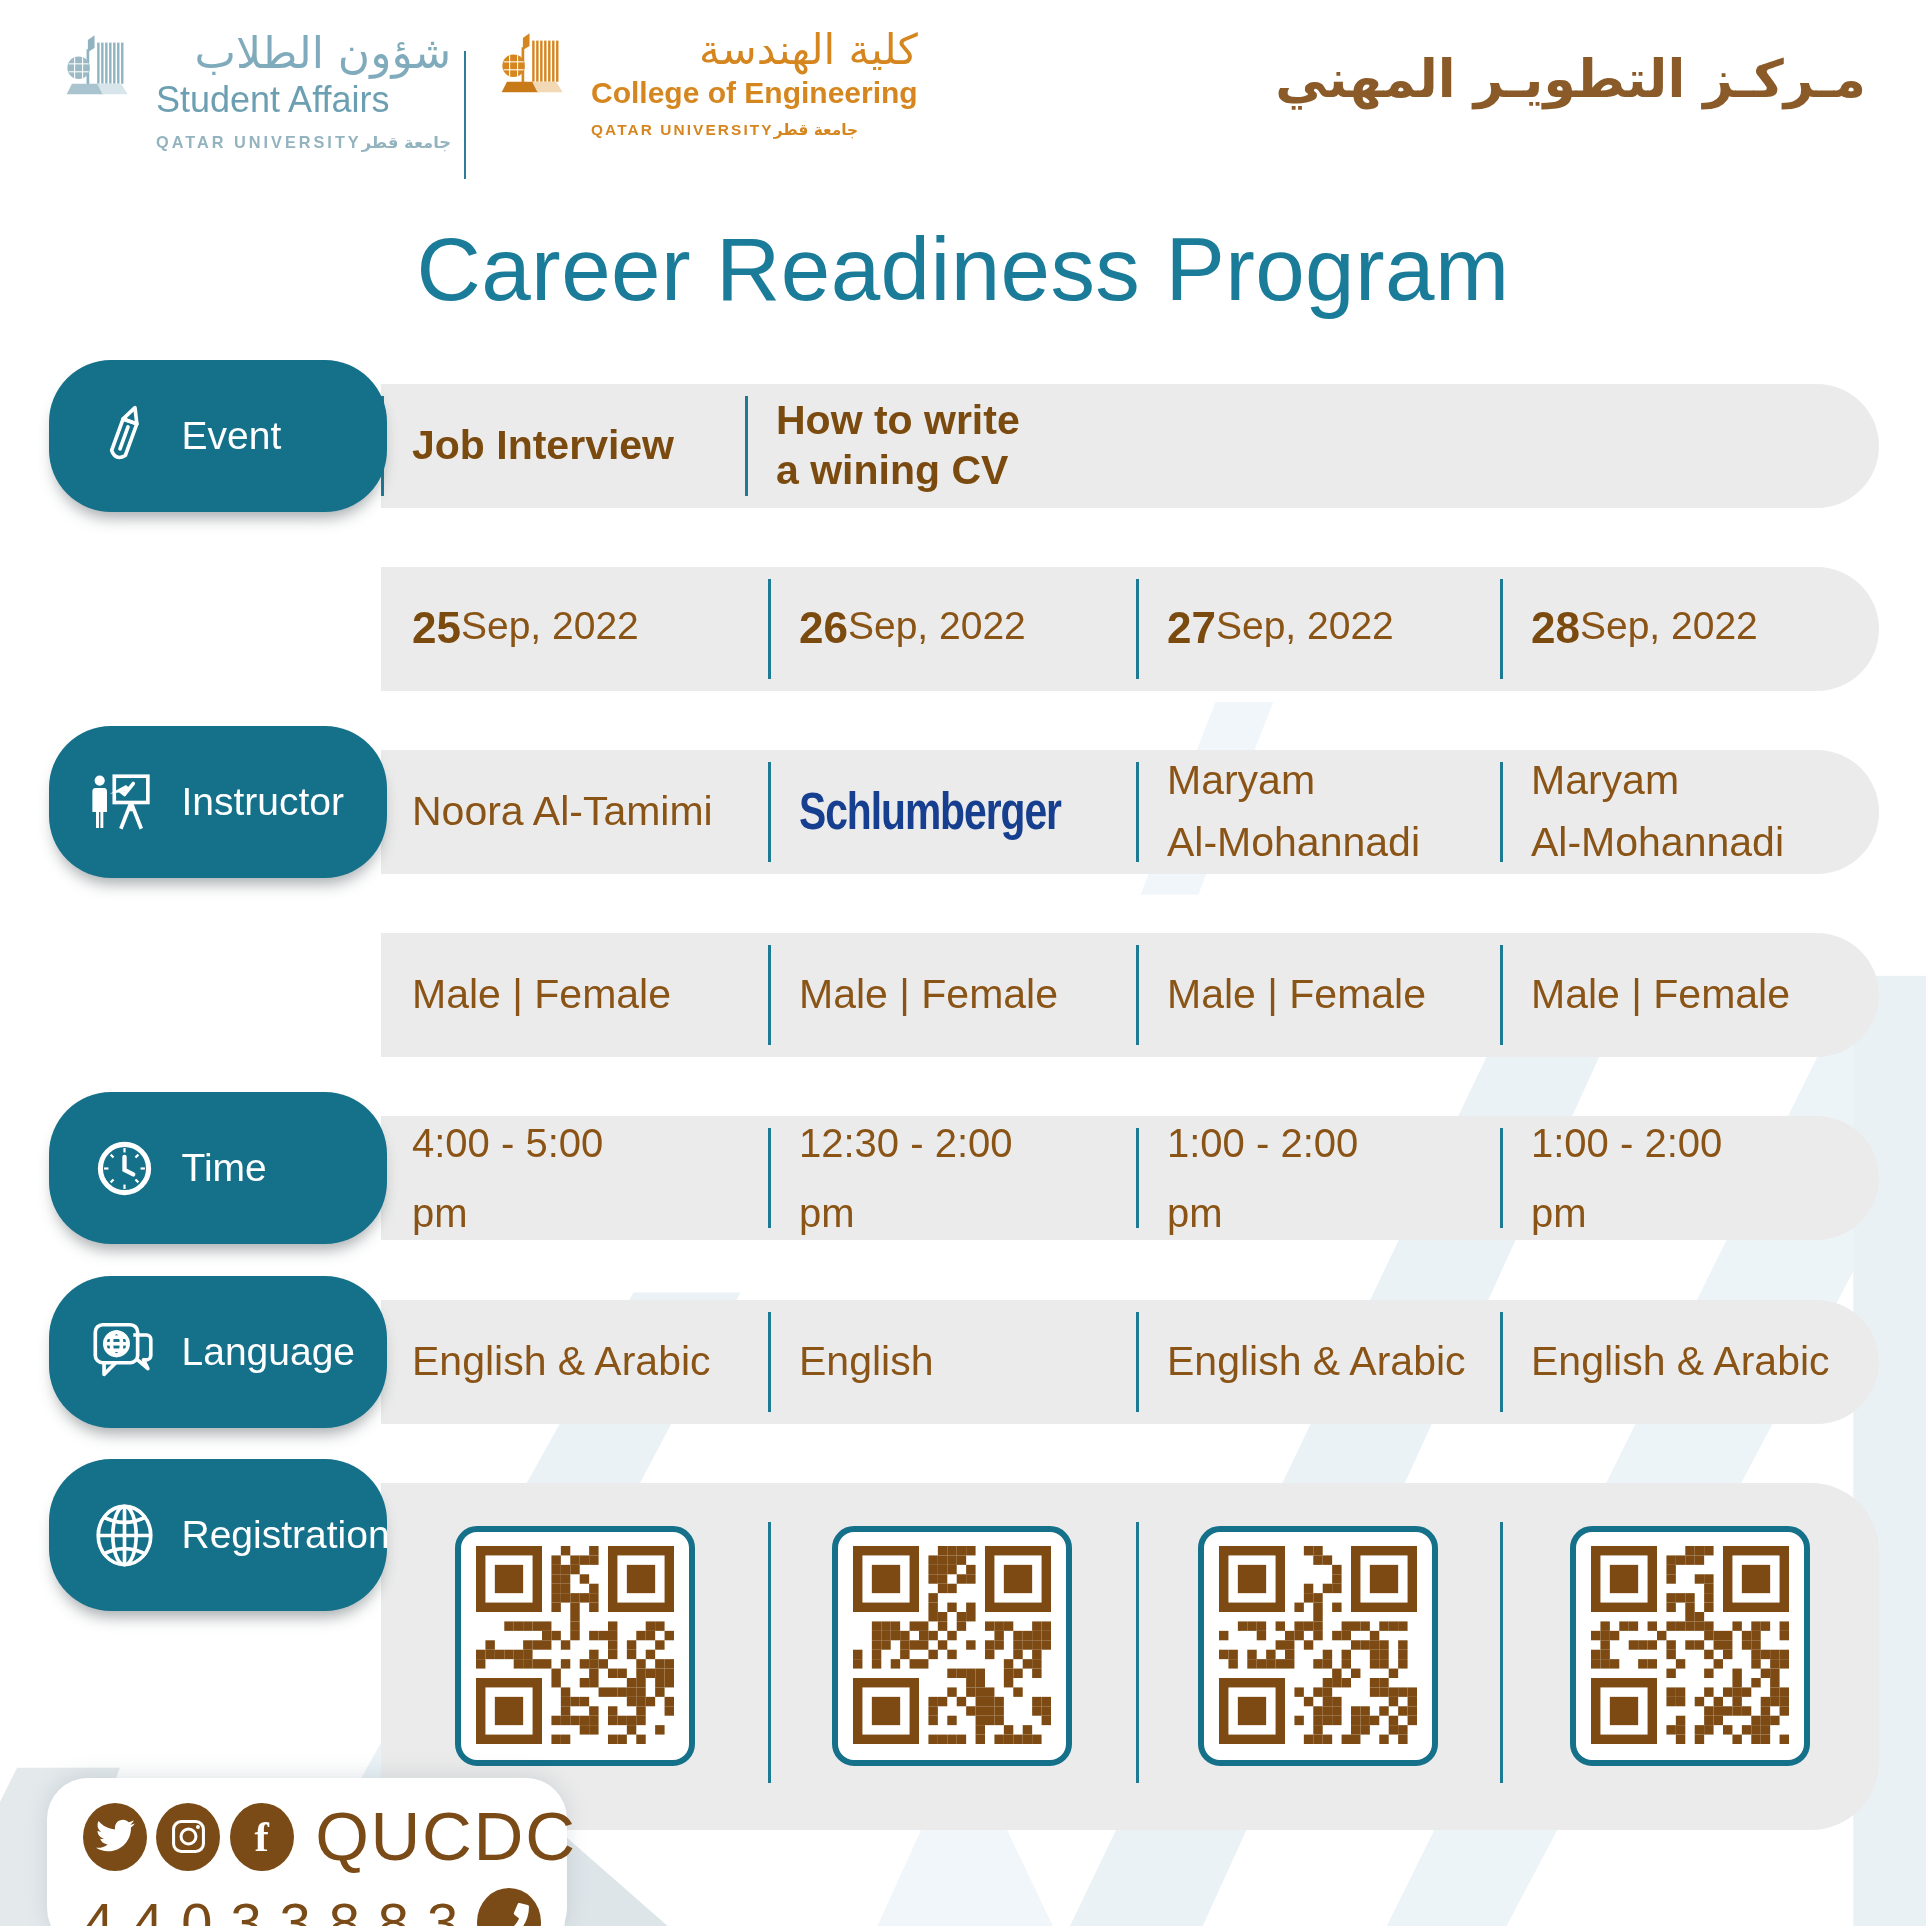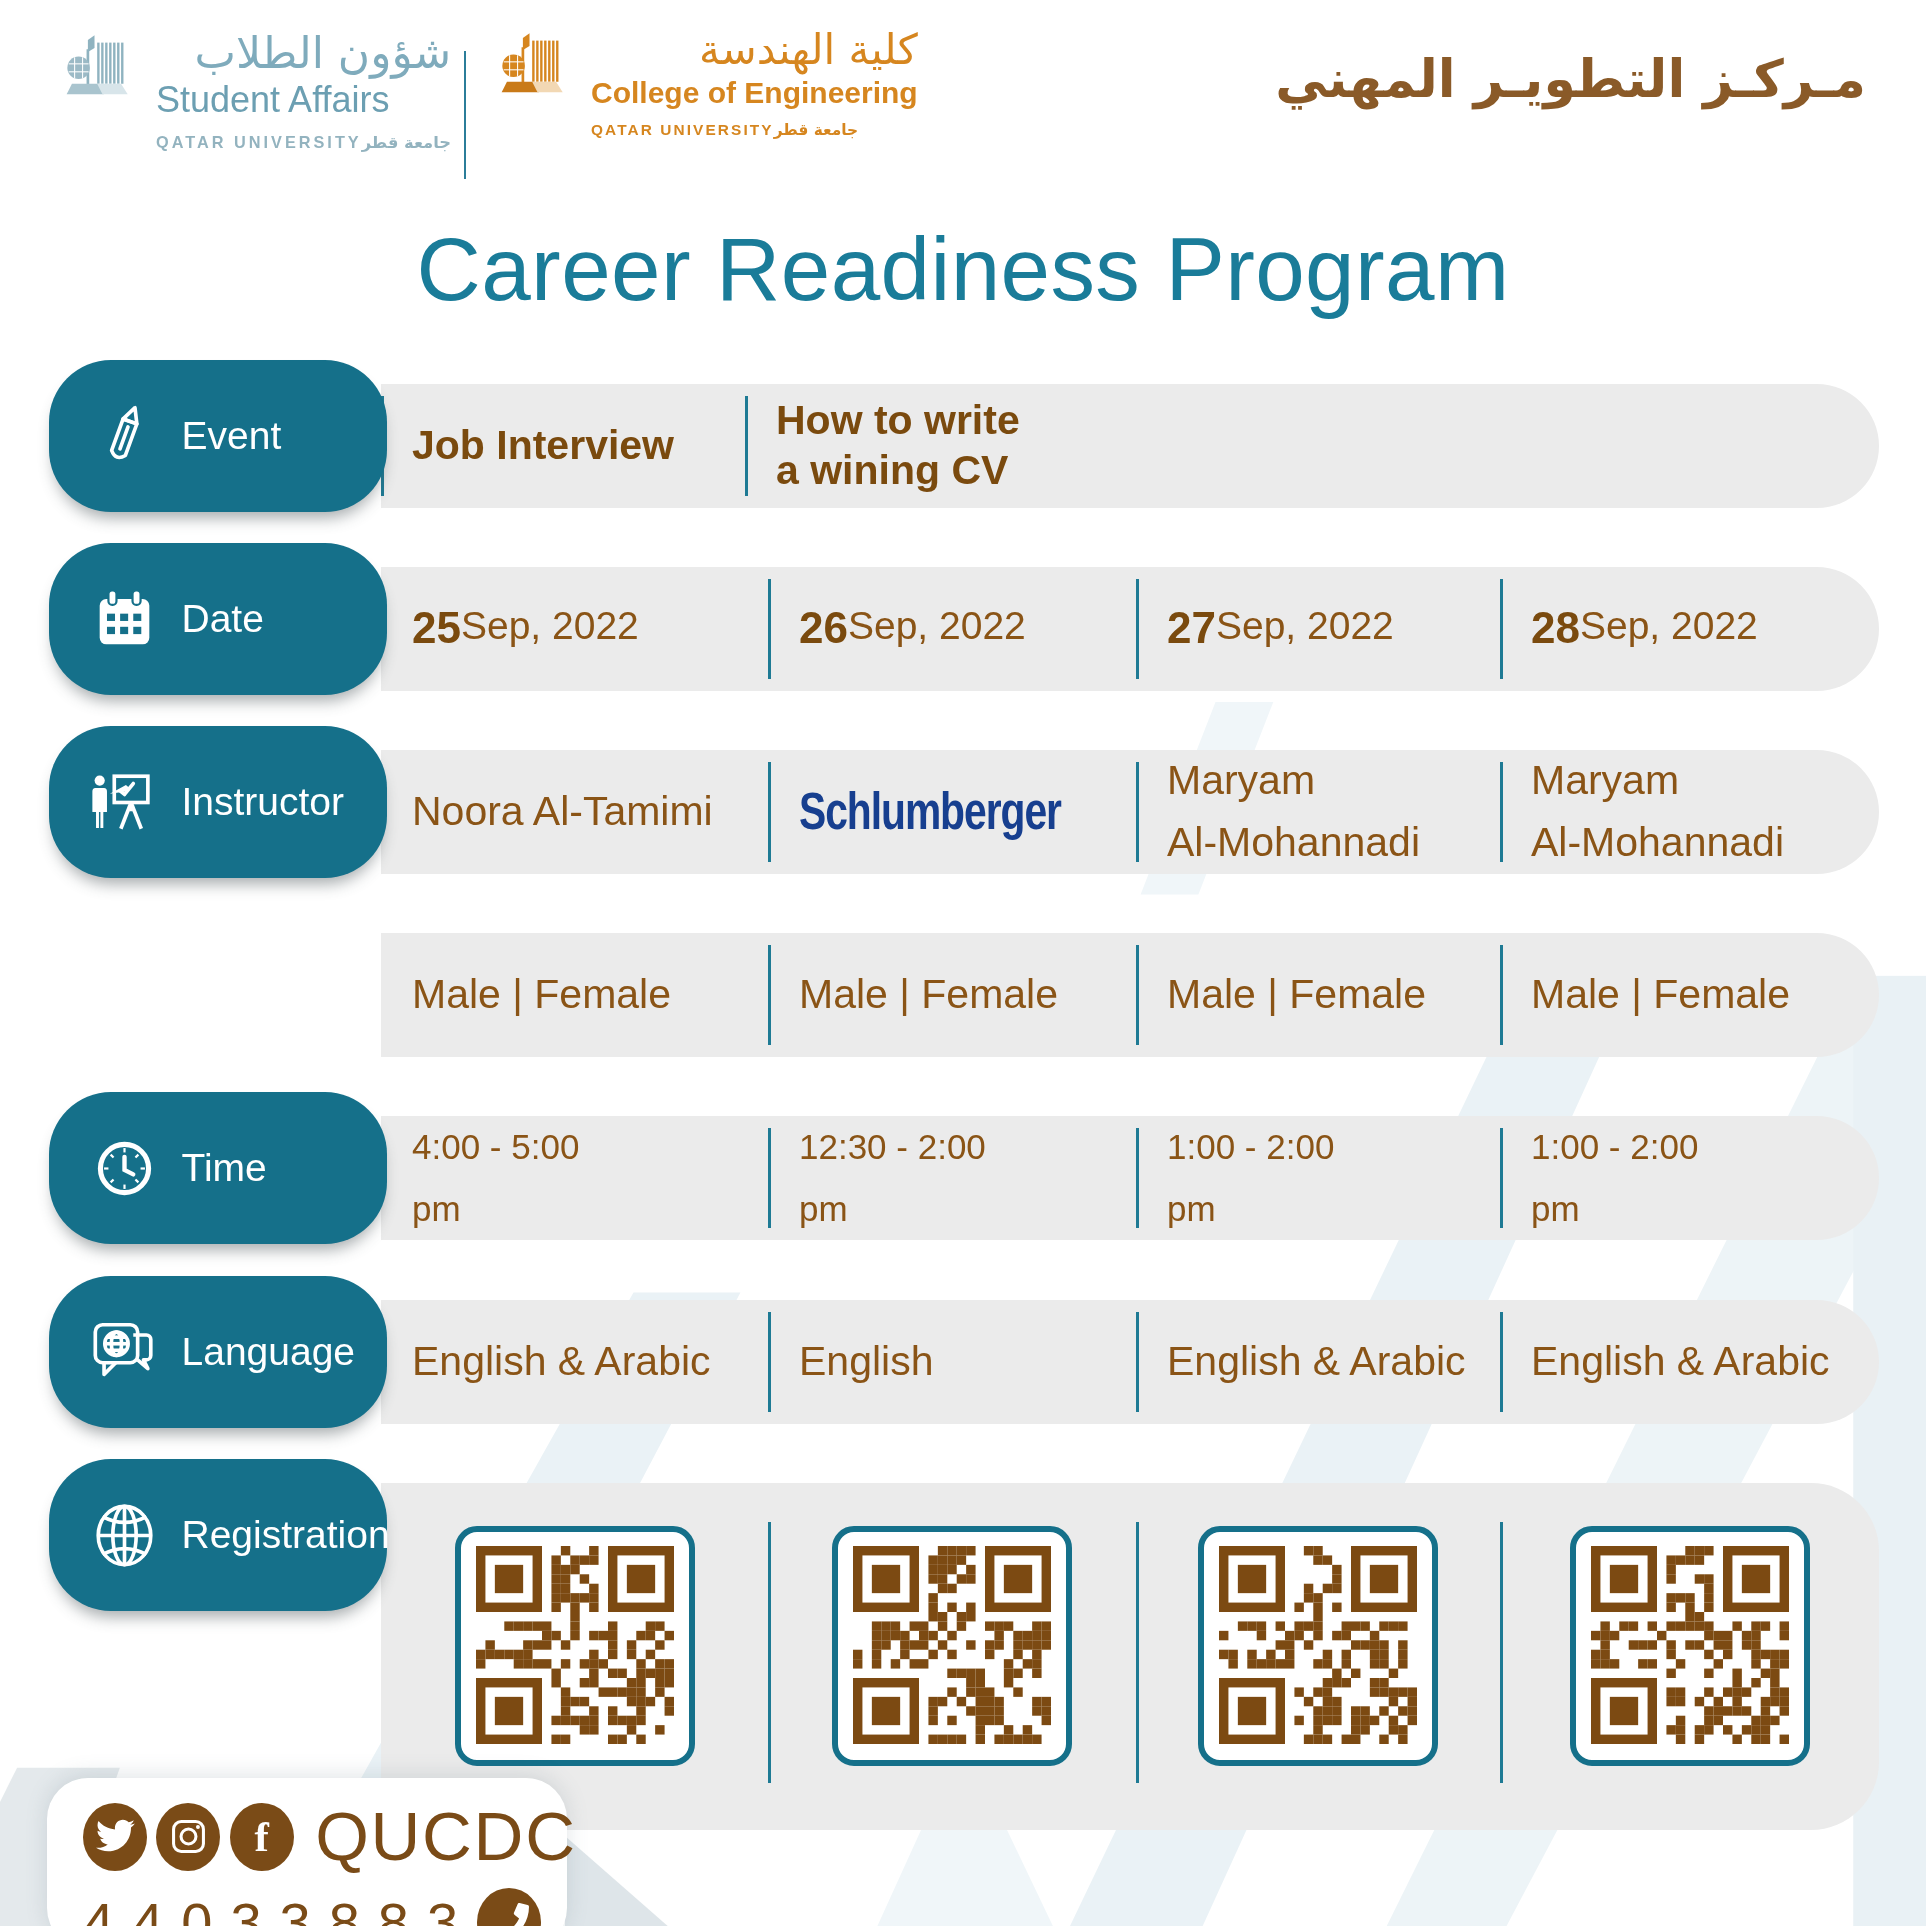--- a/index.html
+++ b/index.html
@@ -33,21 +33,21 @@
   .pill{position:absolute;left:49px;top:0;width:338px;height:152px;background:#15708A;
     border-radius:62px;display:flex;align-items:center;padding-left:39px;box-sizing:border-box;
     box-shadow:0 11px 14.6px -5.1px rgba(60,70,75,.45);z-index:3;}
   .pill-icon{width:73px;height:73px;flex:0 0 auto;}
   .pill-label{color:#ffffff;font-size:39px;margin-left:20.5px;white-space:nowrap;}
   .cell{position:relative;display:flex;align-items:center;padding-left:31px;box-sizing:border-box;}
   .c1{width:387px;}.c2{width:368px;}.c3{width:364px;}.c4{width:379px;}
   .bordered::before{content:"";position:absolute;left:0;top:12px;bottom:12px;width:2.6px;background:#1E7A94;}
   .event-text{font-weight:bold;color:#7A4A0E;font-size:41px;line-height:1.2;white-space:pre-line;}
   .val{color:#8A5416;font-size:41px;line-height:1.5;white-space:pre-line;}
-  .time-val{color:#8A5416;font-size:35px;line-height:1.75;white-space:pre-line;}
+  .time-val{color:#8A5416;font-size:40px;line-height:1.75;white-space:pre-line;}
   .date-cell{display:flex;}
   .date-day{font-weight:bold;color:#7A4A0E;font-size:44px;line-height:1.1;}
   .date-rest{color:#8A5416;font-size:39px;line-height:1.15;}
   .slb{font-weight:bold;color:#173F8F;font-size:51px;letter-spacing:-1.3px;
     transform:scaleX(.8);transform-origin:left center;white-space:nowrap;}
   
   .row-reg{height:377px;}
   .band-reg{height:347px;border-radius:0 68px 68px 0;}
   .band-reg .bordered::before{top:39px;bottom:47px;}
   .qrbox{width:240px;height:240px;margin-top:17px;background:#ffffff;border:6.8px solid #15708A;
@@ -194,36 +194,20 @@
       <span class="date-day">27</span>
           <span class="date-rest">Sep, 2022</span>
         </div>
       </div>
     <div class="cell c4 bordered">
         <div class="date-cell">
       <span class="date-day">28</span>
           <span class="date-rest">Sep, 2022</span>
         </div>
       </div>
-  </div>
-  <div class="pill">
-    <svg class="pill-icon" viewBox="0 0 100 100">
-      <rect x="16" y="22" width="68" height="62" rx="9" fill="#ffffff"></rect>
-      <rect x="28" y="10" width="11" height="20" rx="5" fill="#ffffff" stroke="#15708A" stroke-width="3"></rect>
-      <rect x="61" y="10" width="11" height="20" rx="5" fill="#ffffff" stroke="#15708A" stroke-width="3"></rect>
-      <g fill="#15708A">
-        <rect x="26" y="42" width="11" height="10"></rect>
-          <rect x="44" y="42" width="11" height="10"></rect>
-          <rect x="62" y="42" width="11" height="10"></rect>
-        <rect x="26" y="60" width="11" height="10"></rect>
-          <rect x="44" y="60" width="11" height="10"></rect>
-          <rect x="62" y="60" width="11" height="10"></rect>
-      </g>
-    </svg>
-    <span class="pill-label">Date</span>
   </div>
 </section>
 
 <section class="row" style="top:726px;">
   <div class="band">
     <div class="cell c1">
         <div class="val" style="line-height:1.2;">Noora Al-Tamimi</div>
       </div>
     <div class="cell c2 bordered">
         <div class="slb">Schlumberger</div>

